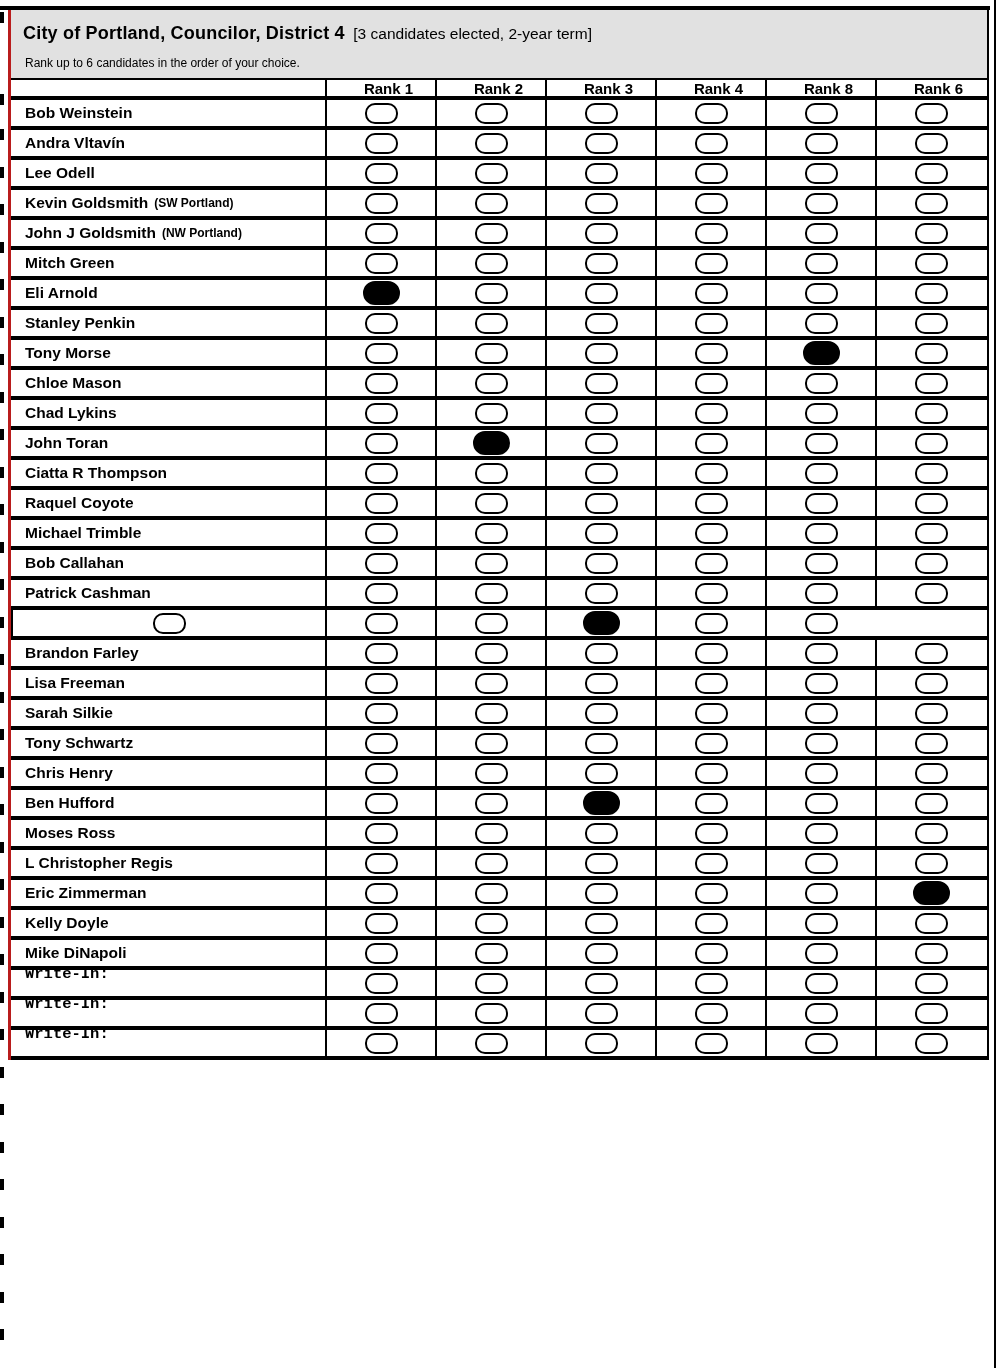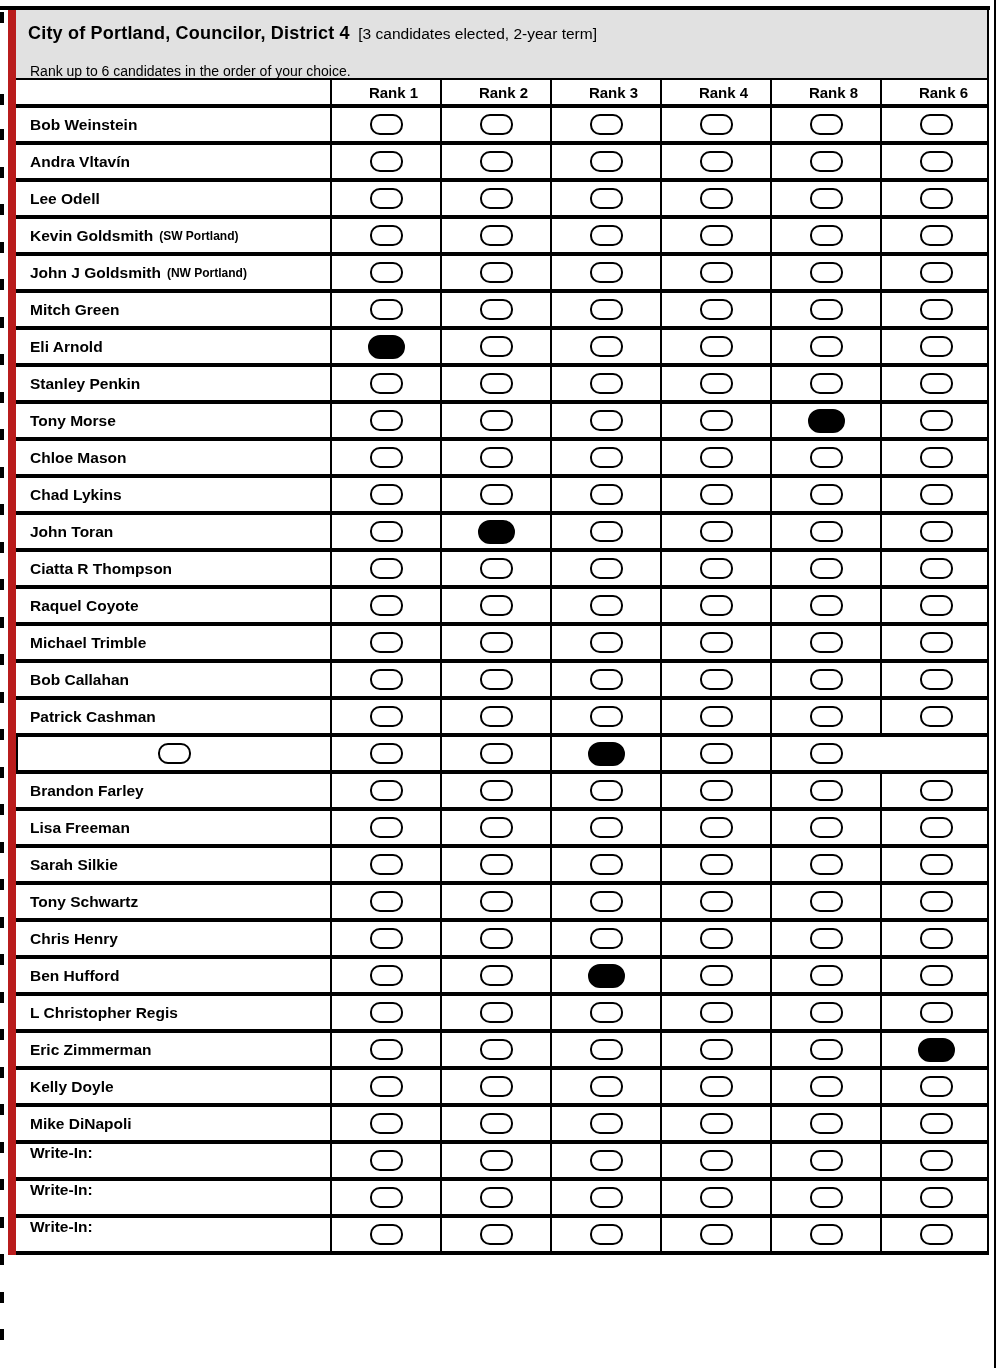--- a/index.html
+++ b/index.html
@@ -41,21 +41,21 @@
     width: 4px;
     height: 11px;
     background: #000;
   }
   .contest-table {
     position: absolute;
     left: 8px;
     top: 10px;
     width: 981px;
     box-sizing: border-box;
-    border-left: 8px solid #b91c1c;
+    border-left: 3px solid #b91c1c;
     border-right: 2px solid #000;
     background: #404040;
   }
   .title-box {
     height: 70px;
     box-sizing: border-box;
     background: #e1e1e1;
     border-bottom: 2px solid #000;
     padding: 13px 0 0 12px;
   }
@@ -63,62 +63,63 @@
   .contest-title {
     font-weight: bold;
     font-size: 18px;
     letter-spacing: 0.2px;
   }
   .contest-note {
     font-size: 15.5px;
     margin-left: 4px;
   }
   .instructions {
-    font-size: 14px;
-    margin-top: 19px;
+    font-size: 12px;
+    margin-top: 12px;
     padding-left: 2px;
   }
   .header-row {
     display: grid;
     grid-template-columns: 314px repeat(6, 110px);
-    height: 28px;
+    height: 20px;
     box-sizing: border-box;
     border-bottom: 4px solid #000;
     background: #fff;
   }
   .header-rank-cell {
     border-left: 2px solid #000;
     box-sizing: border-box;
     display: flex;
     align-items: center;
     padding-left: 15px;
     font-weight: bold;
     font-size: 15px;
   }
   .row {
     display: grid;
     grid-template-columns: 314px repeat(6, 110px);
-    height: 37px;
+    height: 30px;
     box-sizing: border-box;
     border-bottom: 4px solid #000;
     background: #fff;
   }
   .name-cell {
     display: flex;
     align-items: center;
     padding-left: 14px;
     box-sizing: border-box;
     font-weight: bold;
     font-size: 15.5px;
     overflow: hidden;
     white-space: nowrap;
   }
   .row.writein .name-cell {
-    align-items: flex-start;
+    align-items: center;
     padding-bottom: 18px;
+    font-family: Liberation Mono, monospace;
   }
   .name-suffix {
     font-size: 12px;
     font-weight: bold;
     margin-left: 6px;
   }
   .rank-cell {
     border-left: 2px solid #000;
     box-sizing: border-box;
     display: flex;
@@ -751,20 +752,43 @@
           </div>
           <div class="rank-cell">
             <div class="oval"></div>
           </div>
           <div class="rank-cell">
             <div class="oval"></div>
           </div>
         </div>
         <div class="row">
           <div class="name-cell">
+            <span>Moses Ross</span>
+          </div>
+          <div class="rank-cell">
+            <div class="oval"></div>
+          </div>
+          <div class="rank-cell">
+            <div class="oval"></div>
+          </div>
+          <div class="rank-cell">
+            <div class="oval"></div>
+          </div>
+          <div class="rank-cell">
+            <div class="oval"></div>
+          </div>
+          <div class="rank-cell">
+            <div class="oval"></div>
+          </div>
+          <div class="rank-cell">
+            <div class="oval"></div>
+          </div>
+        </div>
+        <div class="row">
+          <div class="name-cell">
             <span>L Christopher Regis</span>
           </div>
           <div class="rank-cell">
             <div class="oval"></div>
           </div>
           <div class="rank-cell">
             <div class="oval"></div>
           </div>
           <div class="rank-cell">
             <div class="oval"></div>

